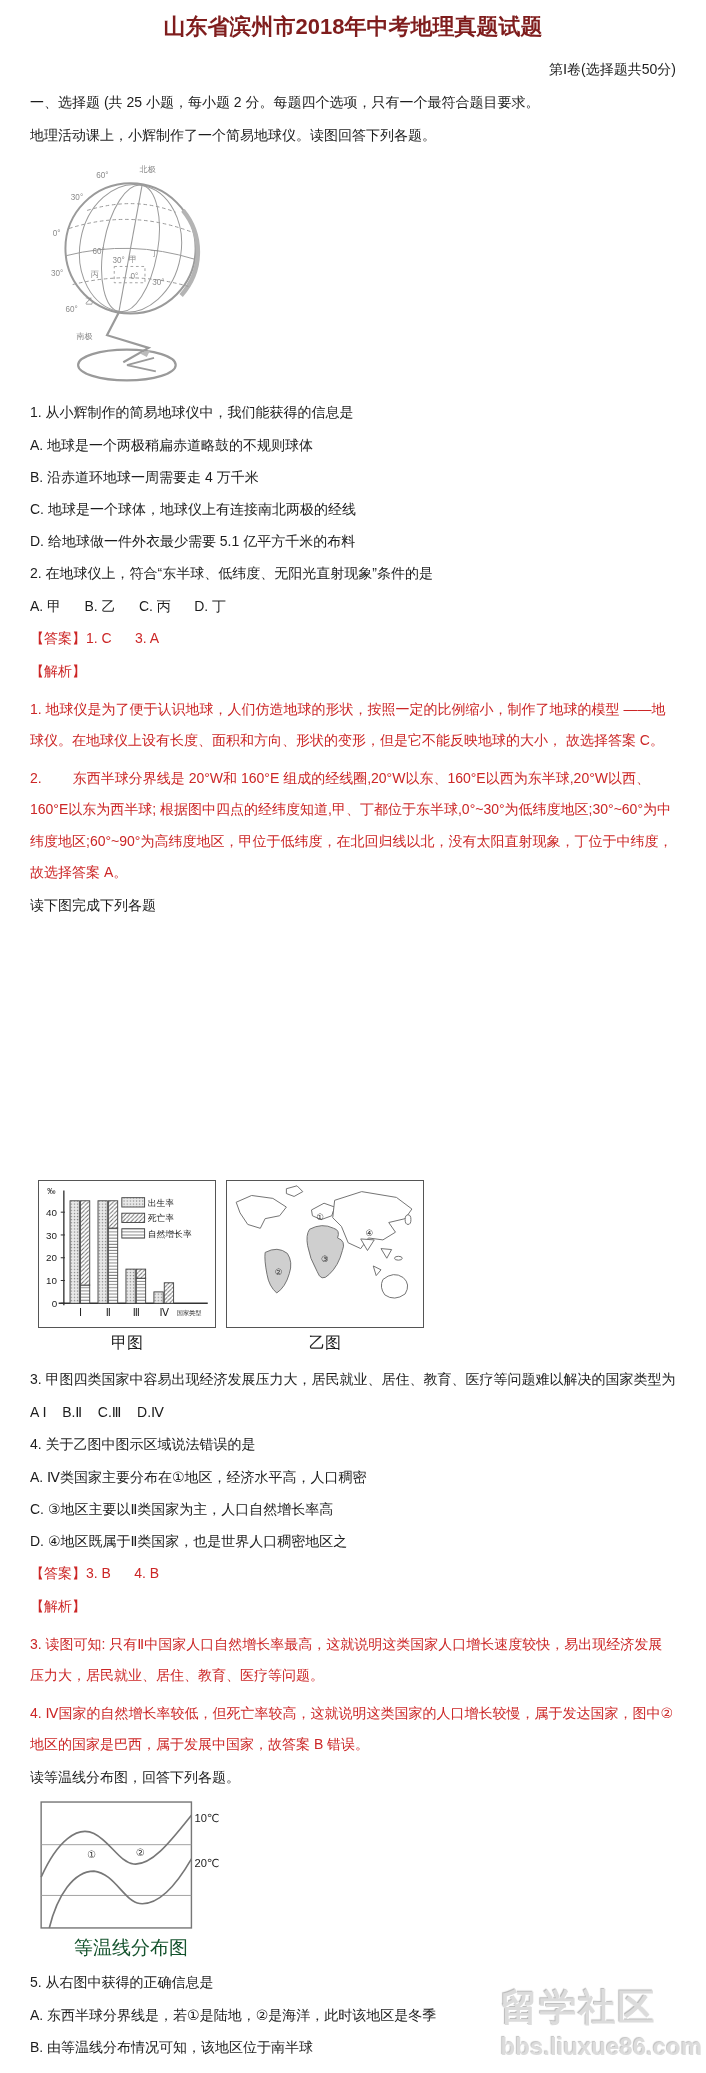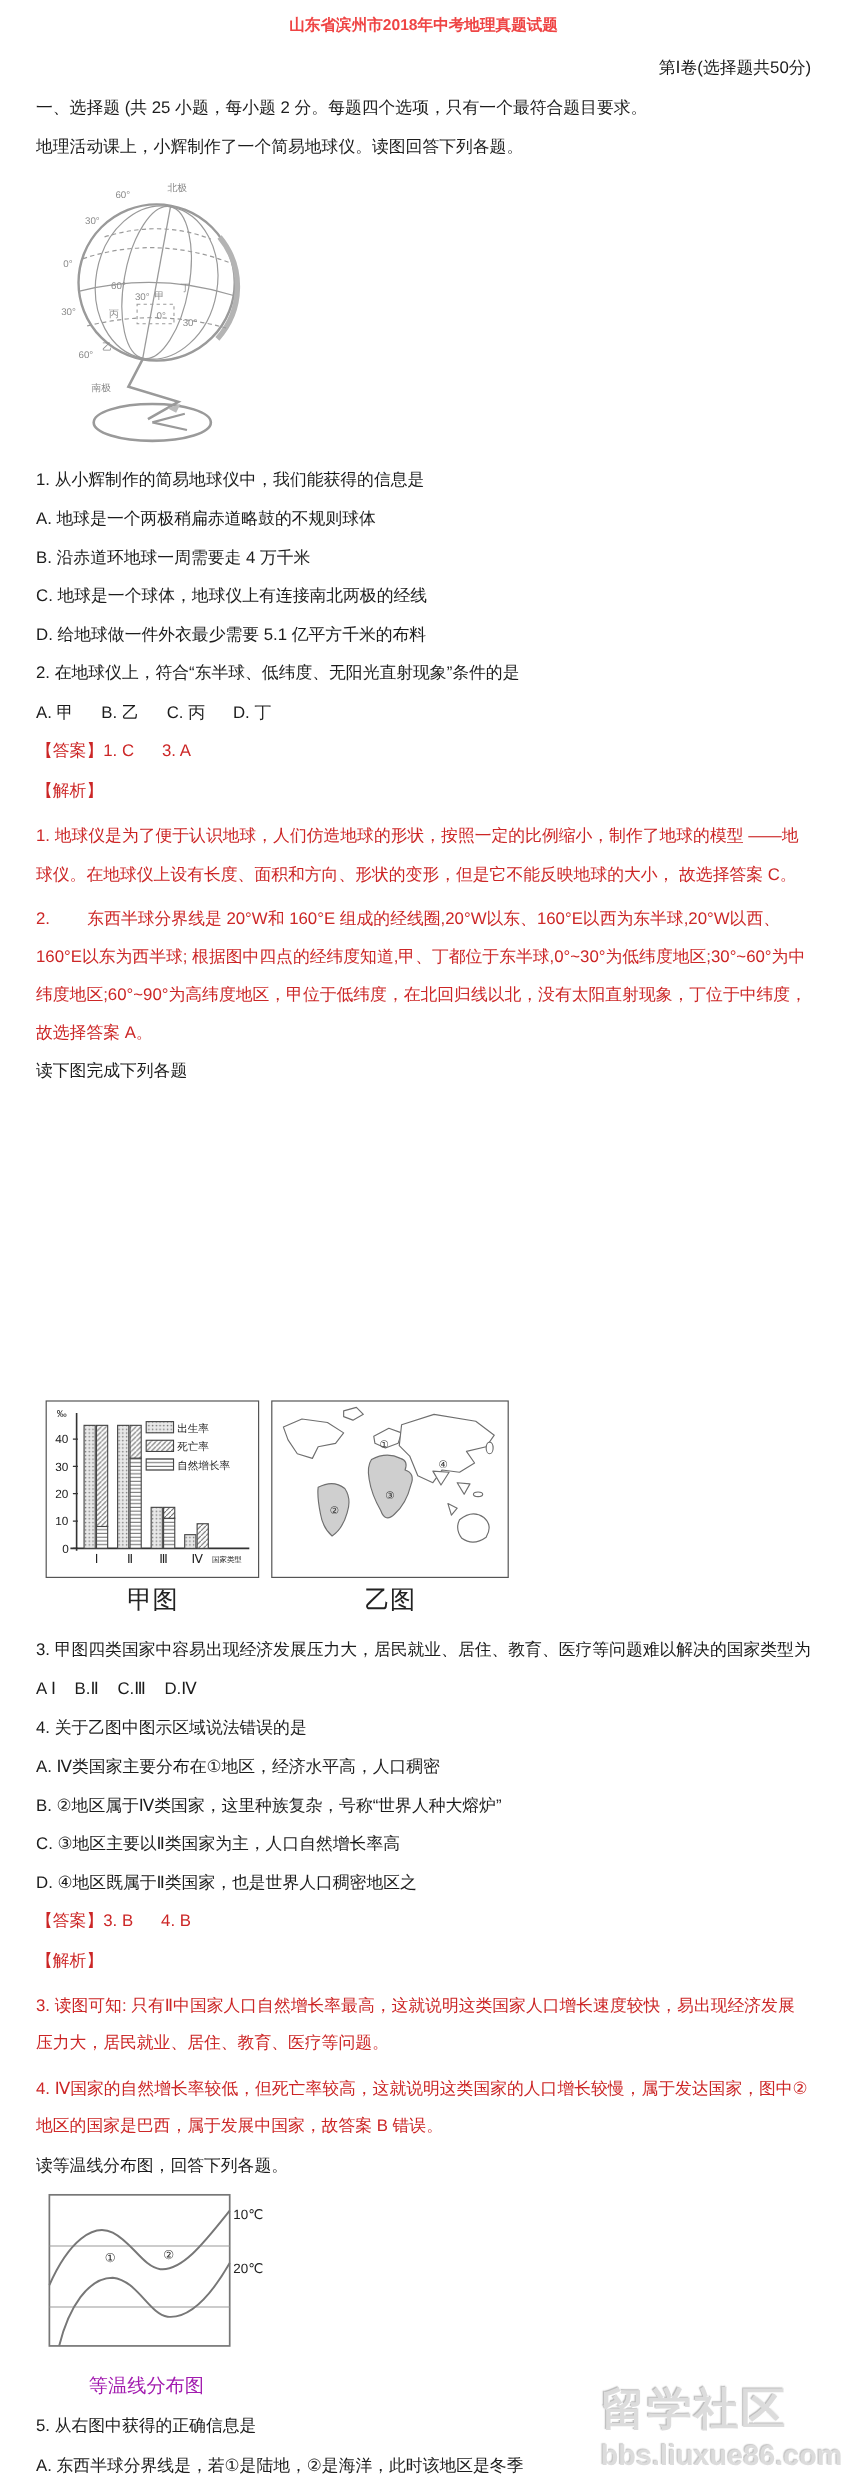--- a/index.html
+++ b/index.html
@@ -3,37 +3,37 @@
 <meta charset="utf-8">
 <style>
   html,body{margin:0;padding:0;background:#ffffff;}
   .page{
     width:706px;height:2073px;position:relative;overflow:hidden;background:#fff;
     font-family:"Liberation Sans","DejaVu Sans",sans-serif;
     color:#1c1c1c;font-size:14px;line-height:1.5;
     padding:8px 30px;box-sizing:border-box;
   }
   .exam-title{
-    text-align:center;font-size:13px;font-weight:bold;color:#ef4444;
+    text-align:center;font-size:22px;font-weight:bold;color:#7f1d1d;
     margin:4px 0 16px 0;line-height:1.4;
   }
   .subtitle{text-align:right;margin:0 0 12px 0;}
   p.para{margin:0 0 12px 0;white-space:pre-wrap;}
   p.option{margin:0 0 11px 0;white-space:pre-wrap;}
   .red{color:#cc2626;}
   .red-analysis{line-height:2.25;margin:0 0 6px 0;white-space:pre-wrap;}
   .ans-line{margin:0 0 12px 0;white-space:pre-wrap;}
   .figure-globe{margin:2px 0 12px 6px;}
   .spacer-big{height:252px;}
   .fig-row{display:flex;gap:10px;margin:0 0 14px 8px;align-items:flex-start;}
   .fig-block{display:flex;flex-direction:column;align-items:center;}
   .fig-box{border:1.5px solid #555;background:#fff;}
-  .fig-caption{font-size:21px;margin-top:3px;color:#222;}
+  .fig-caption{font-size:16px;margin-top:3px;color:#222;}
   .figure-iso{margin:0 0 10px 8px;display:flex;flex-direction:column;}
-  .iso-caption{font-size:16px;color:#a21caf;margin-top:18px;margin-left:36px;}
+  .iso-caption{font-size:19px;color:#14532d;margin-top:2px;margin-left:36px;}
   svg text{font-family:"Liberation Sans","DejaVu Sans",sans-serif;}
   .watermark{
     position:absolute;right:4px;top:1988px;text-align:left;
     color:#dcdcdc;user-select:none;
   }
   .watermark .wm1{
     font-size:37px;font-weight:bold;letter-spacing:2px;line-height:1.1;
     text-shadow:1px 1px 0 #ffffff,-1px -1px 1px #b8b8b8;
   }
   .watermark .wm2{
@@ -192,21 +192,20 @@
       </div>
       <div class="fig-caption">乙图</div>
     </div>
   </div>
 
   <p class="para">3. 甲图四类国家中容易出现经济发展压力大，居民就业、居住、教育、医疗等问题难以解决的国家类型为</p>
   <p class="option">A Ⅰ    B.Ⅱ    C.Ⅲ    D.Ⅳ</p>
 
   <p class="para">4. 关于乙图中图示区域说法错误的是</p>
   <p class="option">A. Ⅳ类国家主要分布在①地区，经济水平高，人口稠密</p>
-  <p class="option">B. ②地区属于Ⅳ类国家，这里种族复杂，号称“世界人种大熔炉”</p>
   <p class="option">C. ③地区主要以Ⅱ类国家为主，人口自然增长率高</p>
   <p class="option">D. ④地区既属于Ⅱ类国家，也是世界人口稠密地区之</p>
 
   <p class="ans-line red"><span>【答案】</span><span>3. B      4. B</span></p>
   <p class="ans-line red">【解析】</p>
   <p class="red red-analysis">3. 读图可知: 只有Ⅱ中国家人口自然增长率最高，这就说明这类国家人口增长速度较快，易出现经济发展压力大，居民就业、居住、教育、医疗等问题。</p>
   <p class="red red-analysis">4. Ⅳ国家的自然增长率较低，但死亡率较高，这就说明这类国家的人口增长较慢，属于发达国家，图中②地区的国家是巴西，属于发展中国家，故答案 B 错误。</p>
 
   <p class="para">读等温线分布图，回答下列各题。</p>
 

